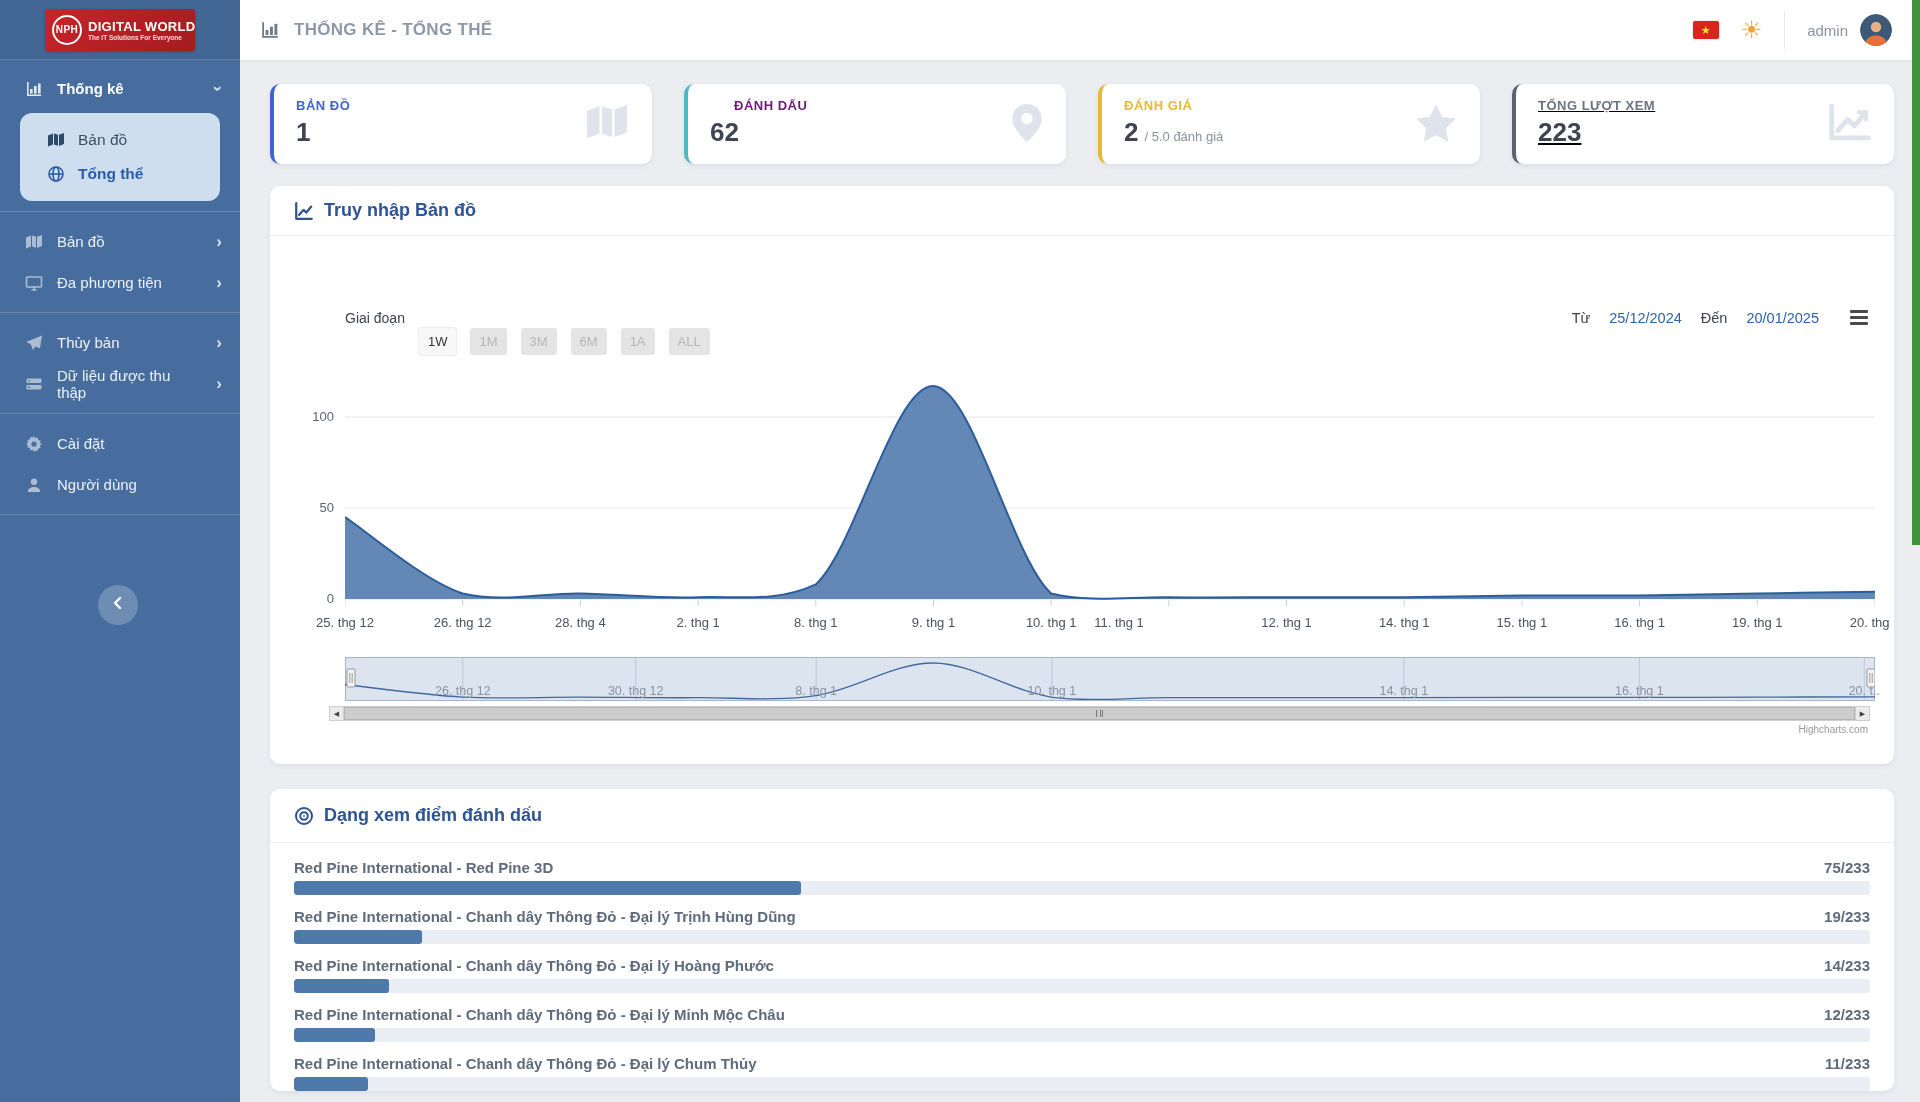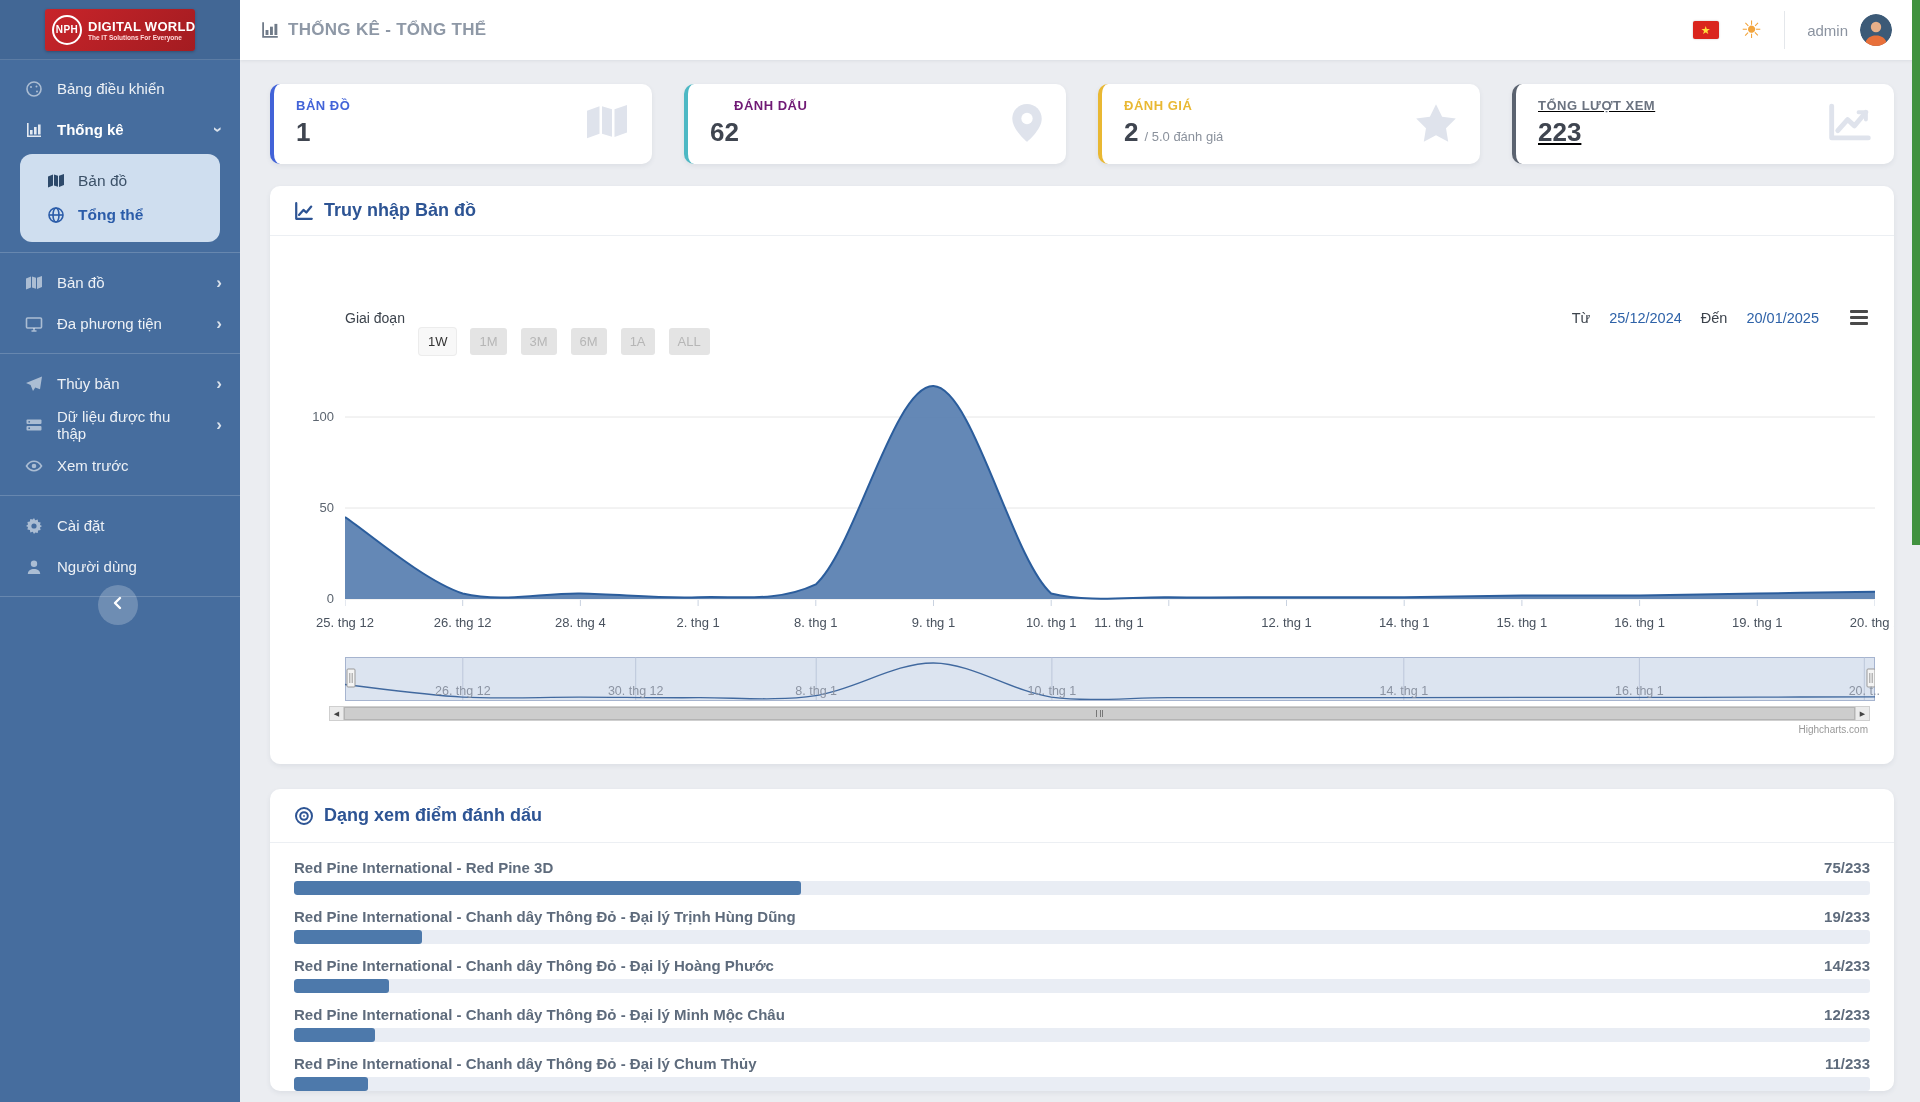--- a/index.html
+++ b/index.html
@@ -22,21 +22,21 @@
   .submenu { margin:4px 20px 10px 20px; background:#cfdeef; border-radius:12px; padding:10px 0; }
   .smi { display:flex; align-items:center; gap:12px; padding:8px 12px 8px 26px; font-size:15.5px; color:#3c5168; cursor:pointer; }
   .smi .ic { width:20px; display:flex; justify-content:center; color:#2e4a6b; flex:none; }
   .smi.active { color:#2b5ca9; font-weight:bold; }
   .smi.active .ic { color:#2b5ca9; }
   .sdiv { height:1px; background:rgba(255,255,255,.18); margin:9px 0; }
   .collapse-btn { position:absolute; left:98px; top:585px; width:40px; height:40px; border-radius:50%; background:rgba(255,255,255,.22); display:flex; align-items:center; justify-content:center; cursor:pointer; }
 
   
   .topbar { position:fixed; left:240px; right:0; top:0; height:60px; background:#fff; display:flex; align-items:center; padding:0 28px 0 20px; box-shadow:0 1px 3px rgba(40,50,70,.08); z-index:20; }
-  .tb-title { display:flex; align-items:center; gap:8px; color:#8e98a6; font-size:17px; font-weight:bold; letter-spacing:.3px; }
+  .tb-title { display:flex; align-items:center; gap:14px; color:#8e98a6; font-size:17px; font-weight:bold; letter-spacing:.3px; }
   .tb-title .ic { color:#6f7a88; display:flex; }
   .tb-right { margin-left:auto; display:flex; align-items:center; gap:22px; }
   .flag { width:26px; height:18px; background:#da251d; border-radius:2px; display:flex; align-items:center; justify-content:center; color:#ffde3b; font-size:11px; box-shadow:0 0 2px rgba(0,0,0,.25); cursor:pointer; }
   .sun { color:#f2a43c; font-size:24px; line-height:1; cursor:pointer; }
   .vdiv { width:1px; height:38px; background:#e4e7eb; }
   .userbox { display:flex; align-items:center; gap:12px; cursor:pointer; }
   .username { color:#8b93a0; font-size:15px; }
   .avatar { width:32px; height:32px; border-radius:50%; overflow:hidden; flex:none; }
 
   
@@ -99,31 +99,20 @@
       <div class="logo-circle">
           <span>NPH</span>
         </div>
       <div>
         <div class="logo-title">DIGITAL WORLD</div>
         <div class="logo-tagline">The IT Solutions For Everyone</div>
       </div>
     </div>
   </div>
   <nav>
-    <div class="mi">
-      <span class="ic">
-          <svg width="18" height="18" viewBox="0 0 18 18" fill="none" stroke="currentColor" stroke-width="1.6">
-            <circle cx="9" cy="9" r="7"></circle>
-            <circle cx="6" cy="7" r="1" fill="currentColor" stroke="none"></circle>
-            <circle cx="11.5" cy="6.5" r="1" fill="currentColor" stroke="none"></circle>
-            <circle cx="12" cy="11.5" r="1" fill="currentColor" stroke="none"></circle>
-          </svg>
-        </span>
-      <span>Bảng điều khiển</span>
-    </div>
     <div class="mi hl">
       <span class="ic">
           <svg width="18" height="18" viewBox="0 0 18 18" fill="currentColor">
             <path d="M2 2h1.6v12.4H16V16H2z"></path>
             <rect x="5" y="9" width="2.6" height="4.5"></rect>
             <rect x="9" y="6" width="2.6" height="7.5"></rect>
             <rect x="13" y="3.5" width="2.6" height="10"></rect>
           </svg>
         </span>
       <span>Thống kê</span>
@@ -183,29 +172,20 @@
       <span class="ic">
           <svg width="18" height="18" viewBox="0 0 18 18" fill="currentColor">
             <rect x="1.5" y="3.5" width="15" height="4.6" rx="1"></rect>
             <rect x="1.5" y="9.9" width="15" height="4.6" rx="1"></rect>
             <circle cx="4.2" cy="5.8" r="0.9" fill="#466d9e"></circle>
             <circle cx="4.2" cy="12.2" r="0.9" fill="#466d9e"></circle>
           </svg>
         </span>
       <span>Dữ liệu được thu thập</span>
       <span class="chev">›</span>
-    </div>
-    <div class="mi">
-      <span class="ic">
-          <svg width="18" height="18" viewBox="0 0 18 18" fill="none" stroke="currentColor" stroke-width="1.6">
-            <path d="M1.5 9S4.5 4.3 9 4.3 16.5 9 16.5 9 13.5 13.7 9 13.7 1.5 9 1.5 9z"></path>
-            <circle cx="9" cy="9" r="2.3" fill="currentColor" stroke="none"></circle>
-          </svg>
-        </span>
-      <span>Xem trước</span>
     </div>
     <div class="sdiv"></div>
     <div class="mi">
       <span class="ic">
           <svg width="18" height="18" viewBox="0 0 18 18" fill="currentColor">
             <path d="M9 1l1.2 2.2 2.5-.6 .4 2.5 2.5.4-.6 2.5L17 9l-2 1.6.6 2.5-2.5.4-.4 2.5-2.5-.6L9 17l-1.2-2.2-2.5.6-.4-2.5-2.5-.4.6-2.5L1 9l2-1.6-.6-2.5 2.5-.4.4-2.5 2.5.6z"></path>
             <circle cx="9" cy="9" r="2.6" fill="#466d9e"></circle>
           </svg>
         </span>
       <span>Cài đặt</span>

